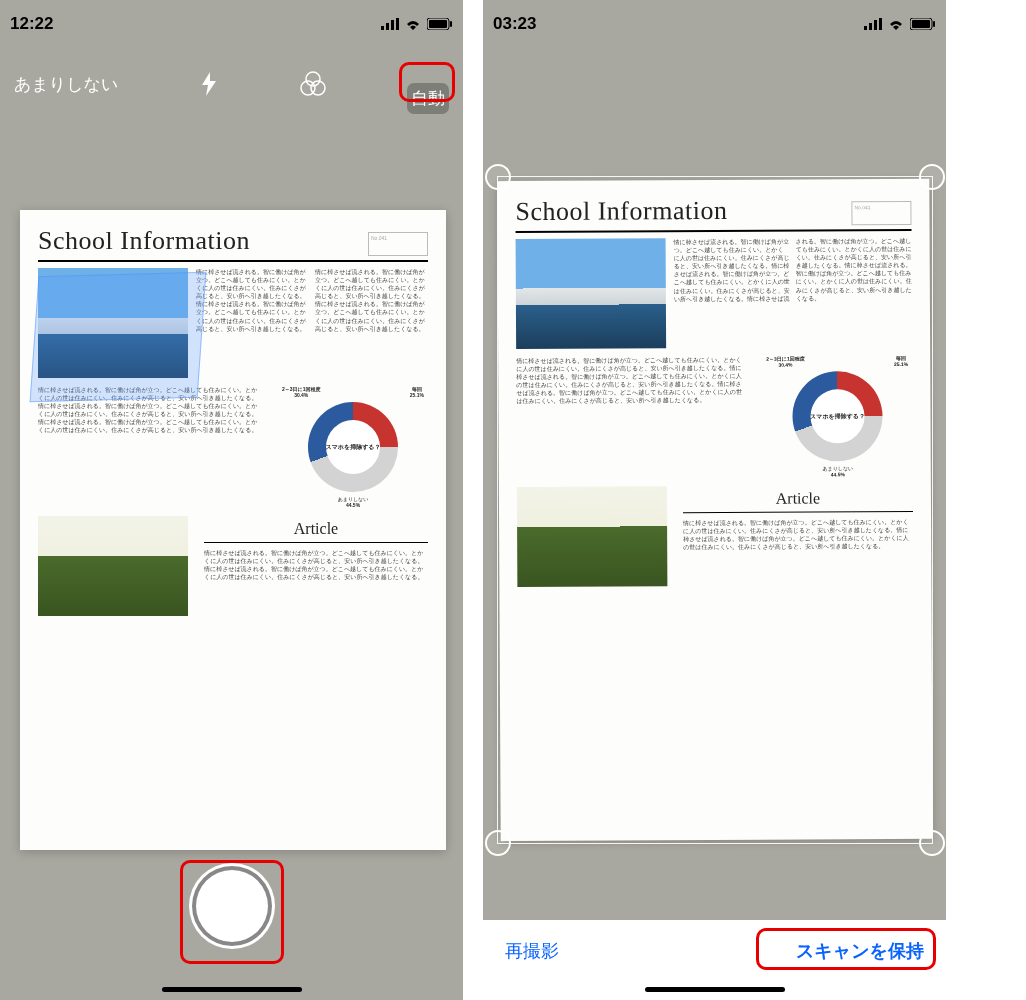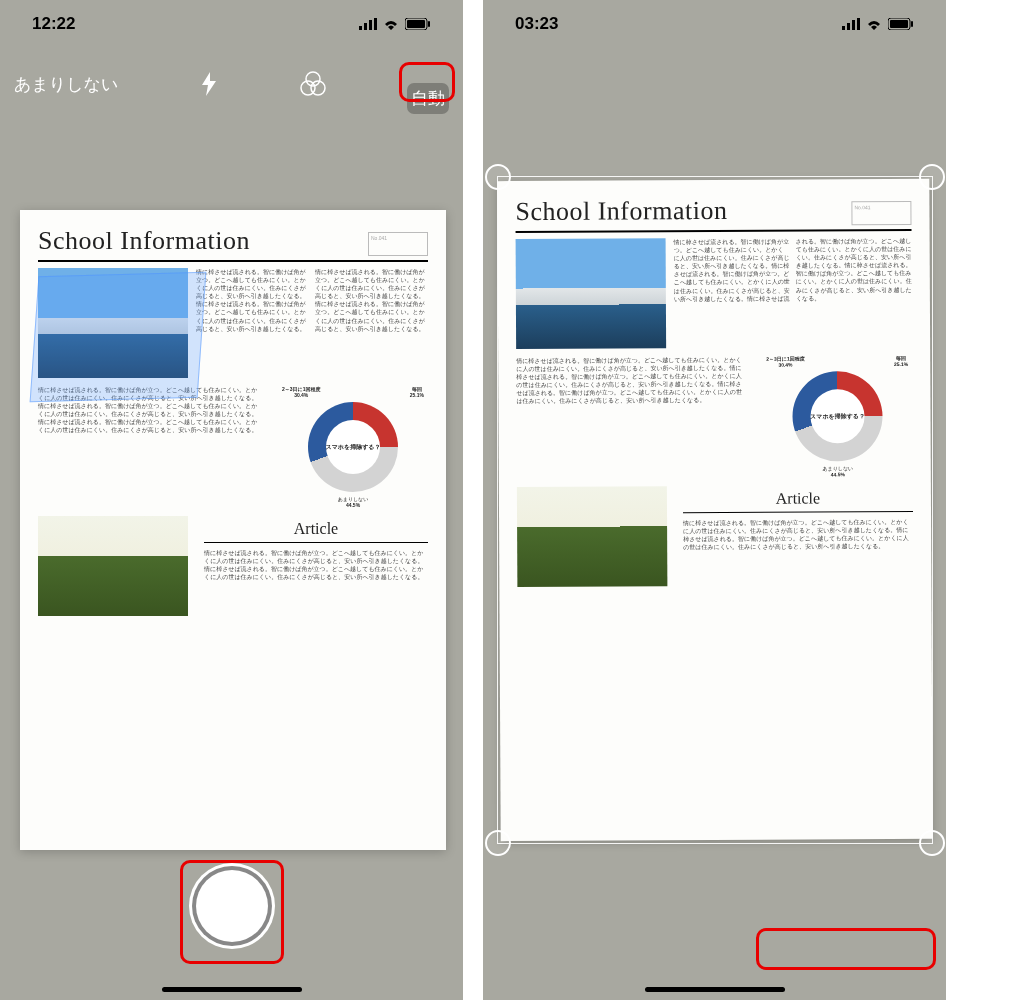--- a/index.html
+++ b/index.html
@@ -20,21 +20,21 @@
     overflow: hidden;
   }
   .phone.left { margin-right: 10px; }
   .phone.right { margin-left: 10px; }
 
   .status-bar {
     height: 40px;
     display: flex;
     justify-content: space-between;
     align-items: center;
-    padding: 0 32px;
+    padding: 0 10px;
     color: #000;
     font-weight: 600;
     font-size: 17px;
     position: absolute;
     top: 4px;
     left: 0;
     right: 0;
     z-index: 50;
   }
   .status-icons { display: flex; gap: 5px; align-items: center; }
@@ -344,16 +344,20 @@
     </div>
   </div>
 
   <div class="crop-frame" style="top:176px; left:14px; width:436px; height:668px;">
     <div class="crop-corner c-tl"></div>
     <div class="crop-corner c-tr"></div>
     <div class="crop-corner c-bl"></div>
     <div class="crop-corner c-br"></div>
   </div>
 
+  <div class="bottom-bar">
+    <button>再撮影</button>
+    <button class="save">スキャンを保持</button>
+  </div>
   <div class="highlight-box" style="bottom:30px; right:10px; width:180px; height:42px;"></div>
 
   <div class="home-indicator"></div>
 </div>
 
 </body></html>

